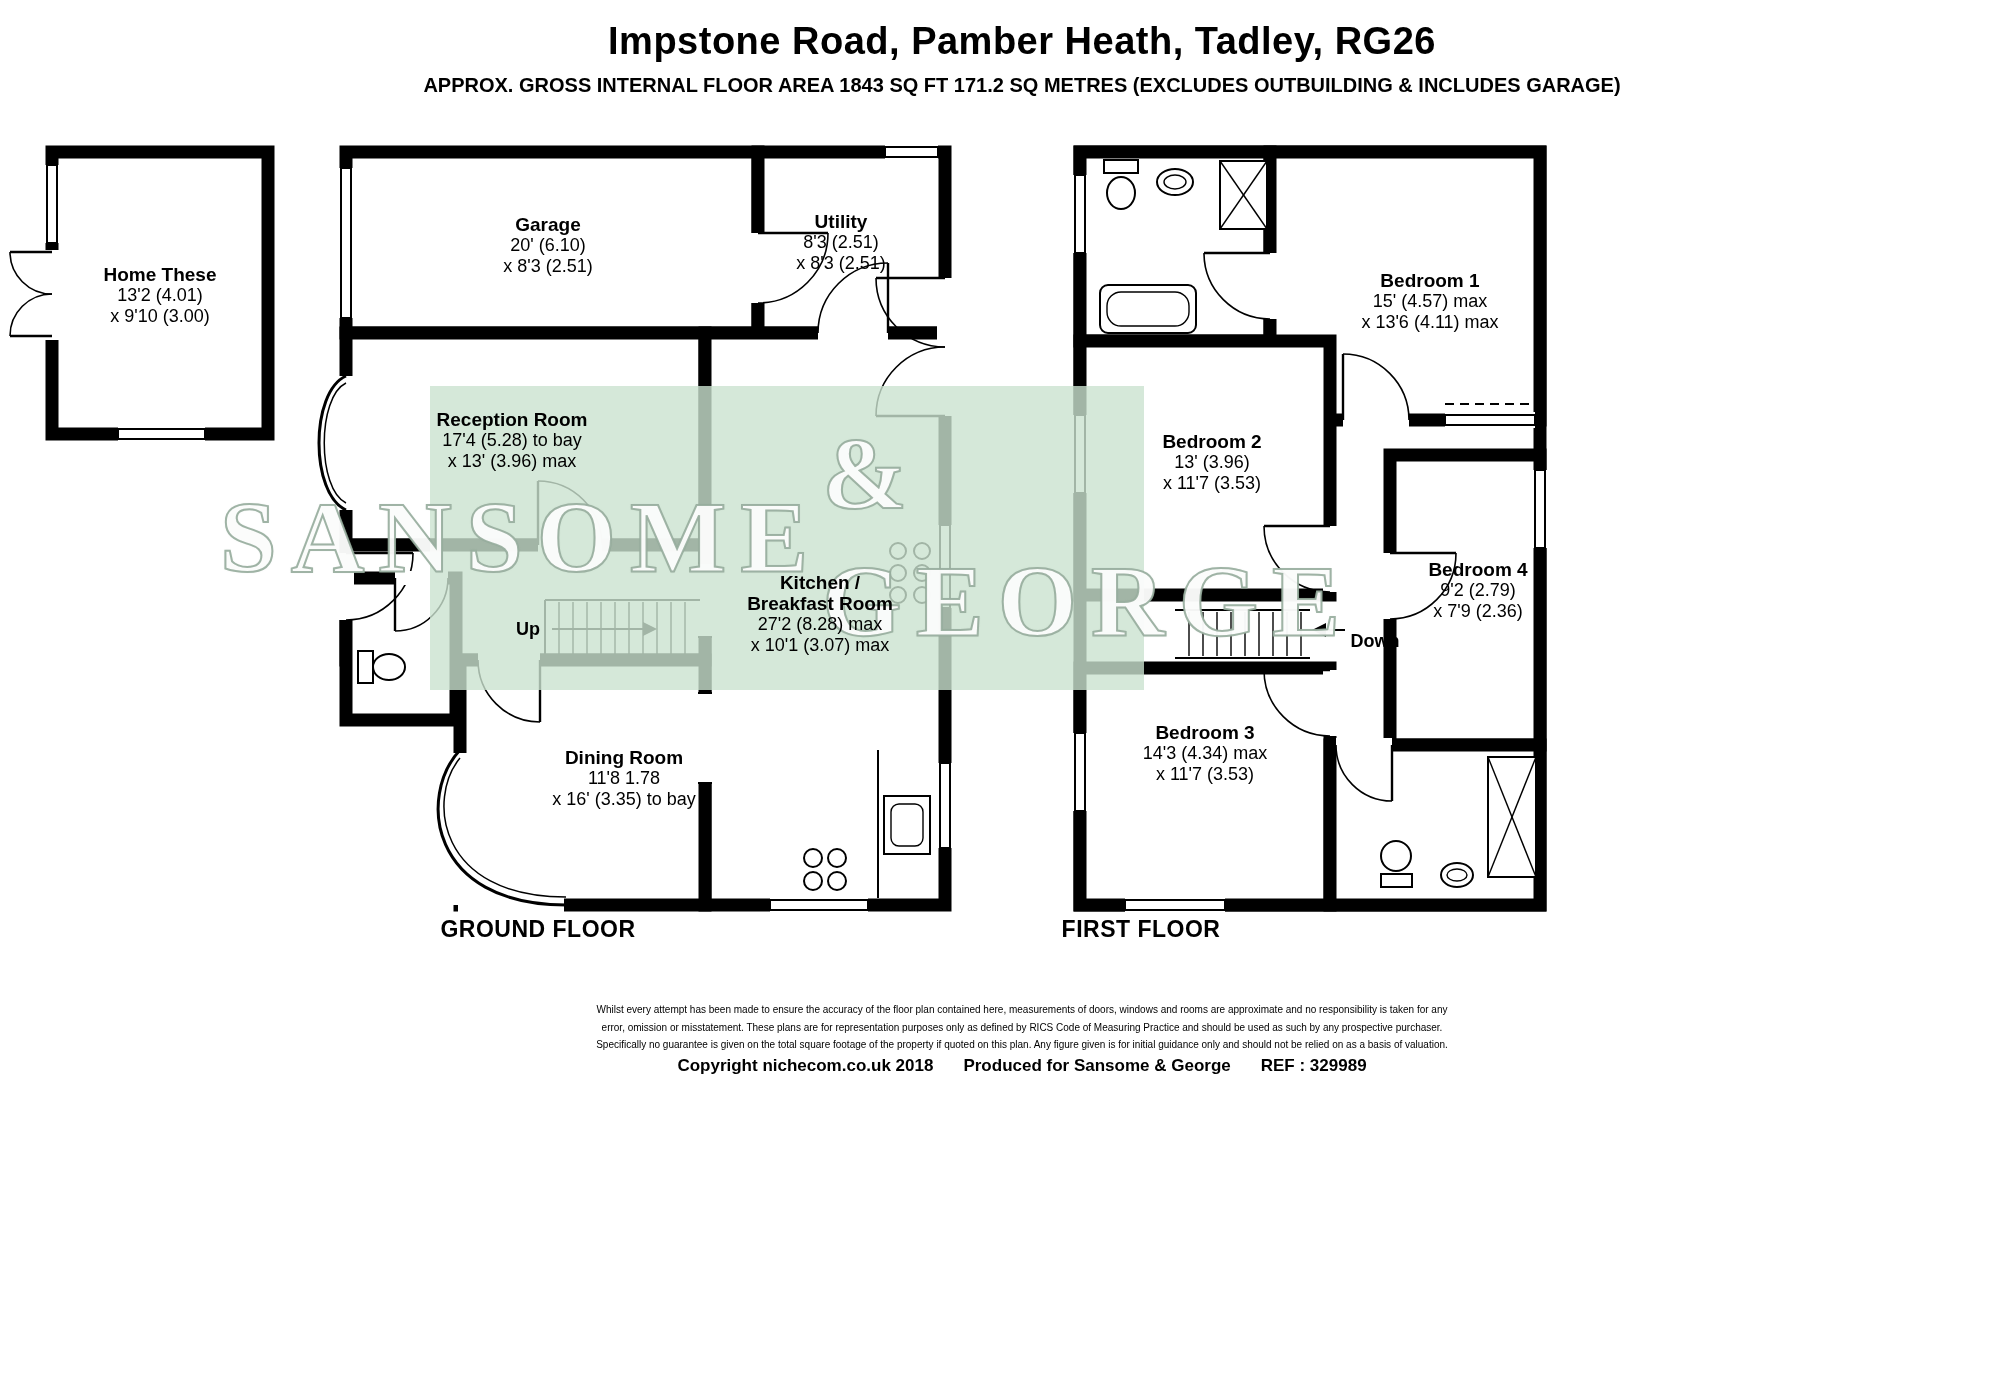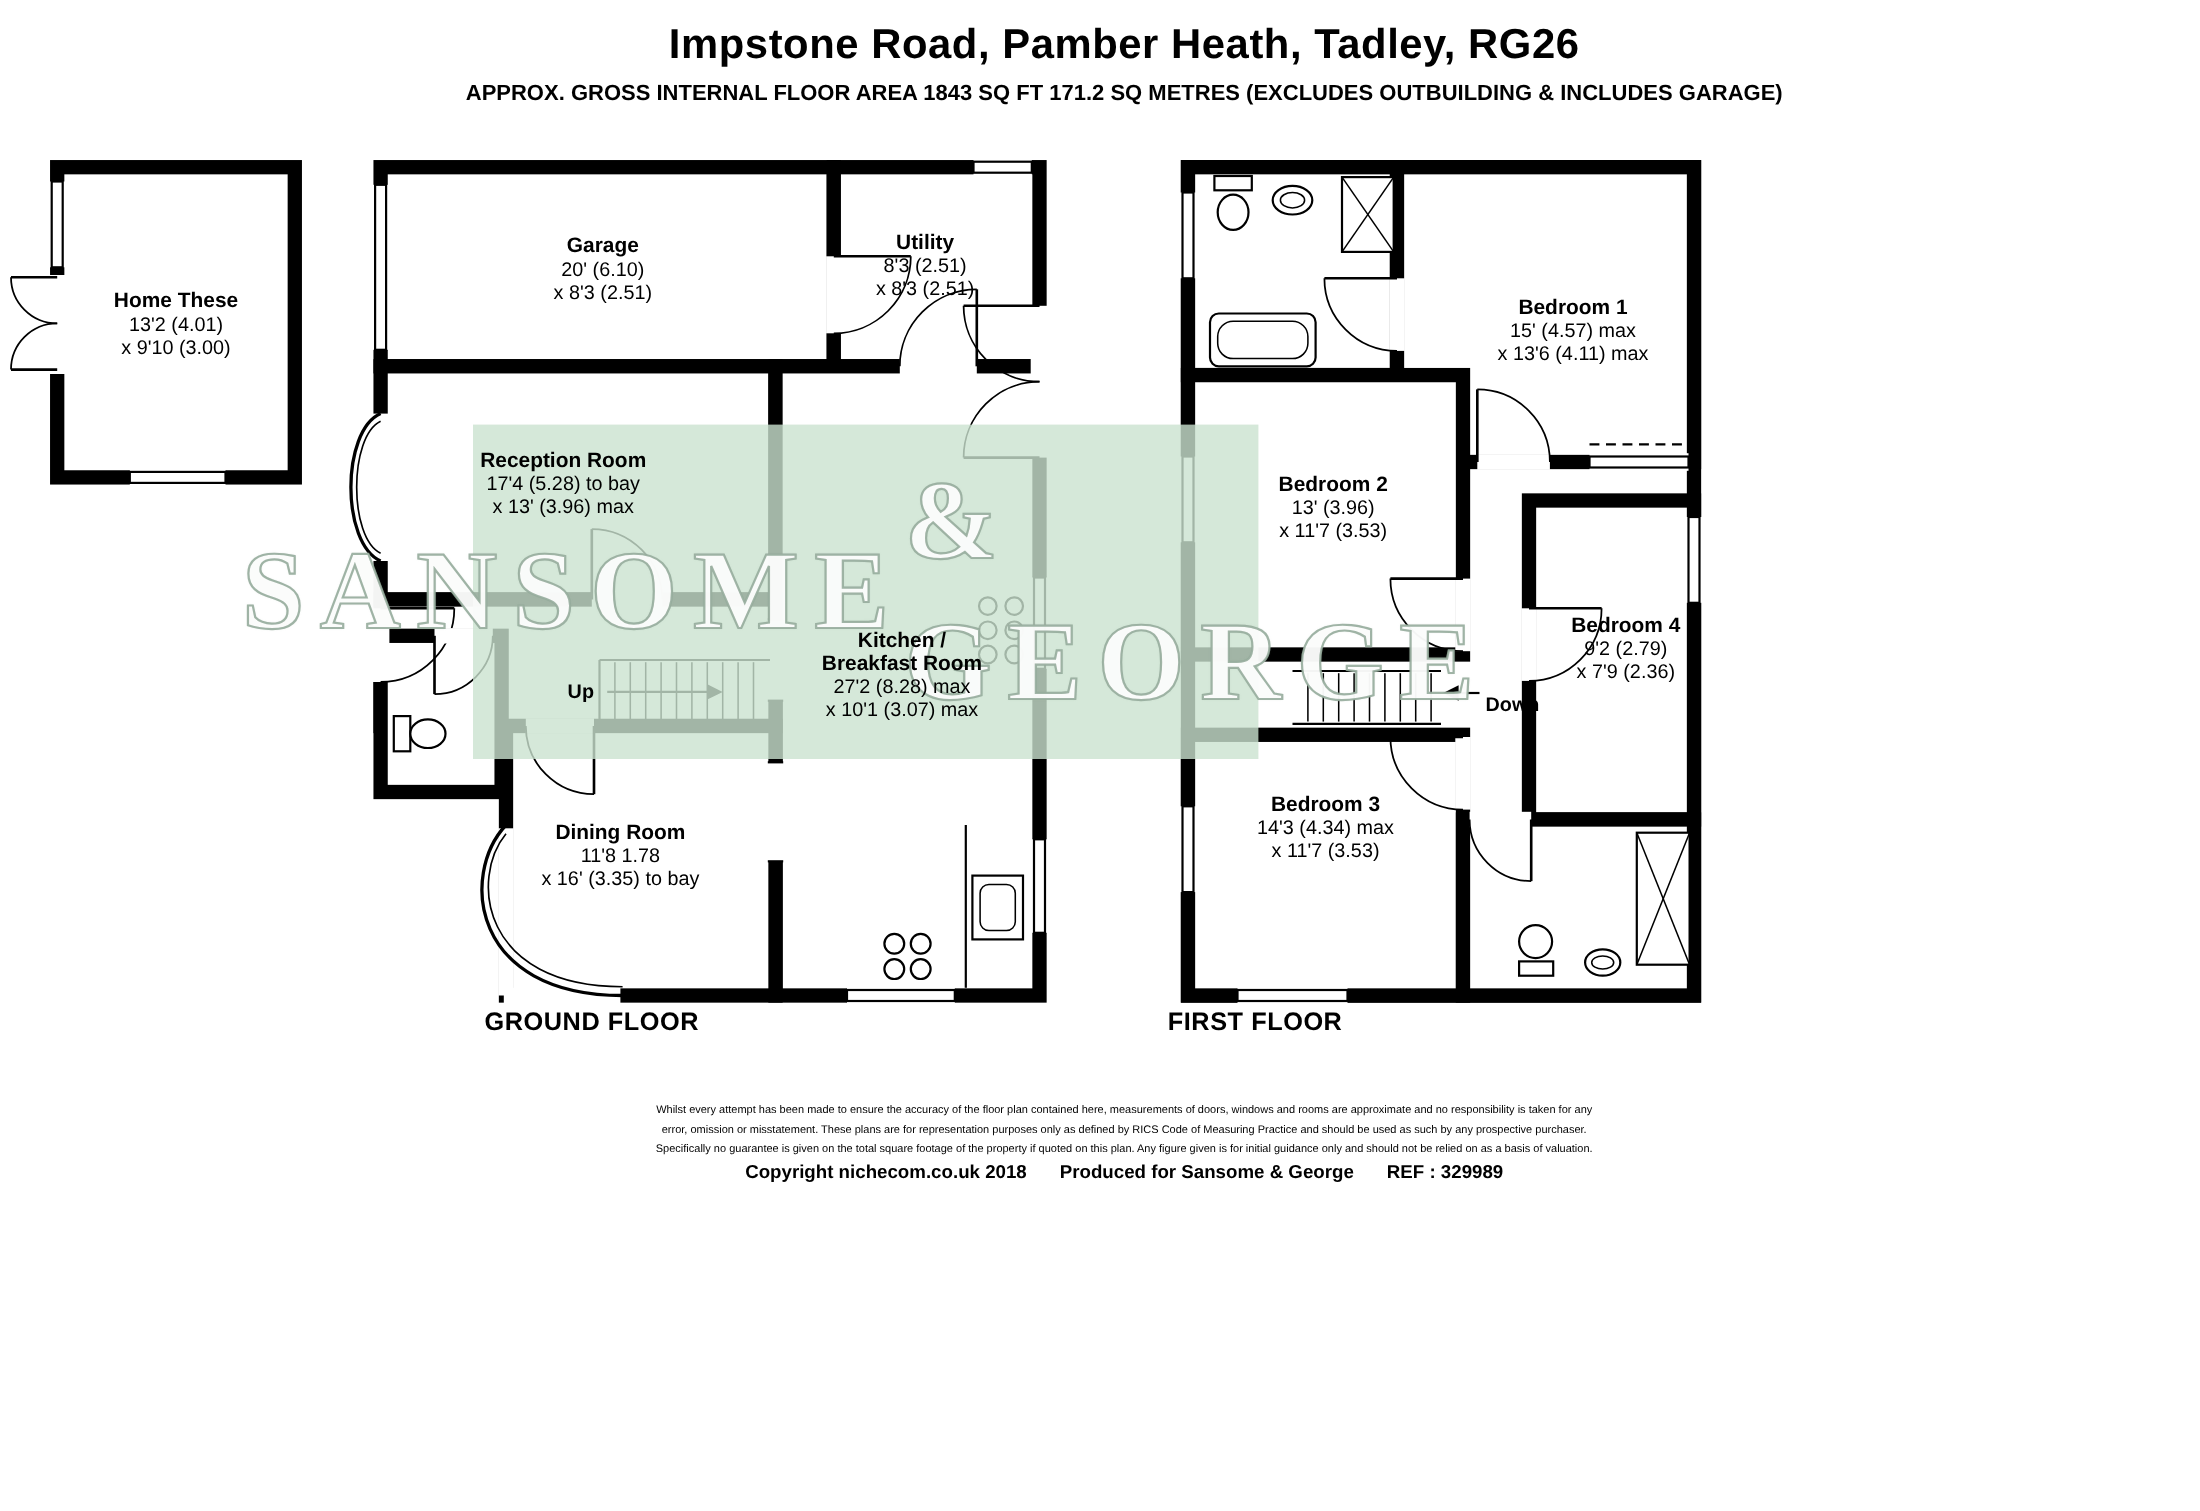--- a/index.html
+++ b/index.html
@@ -313,21 +313,21 @@
     <div class="rname">Reception Room</div>
     <div class="rdim">17'4 (5.28) to bay</div>
     <div class="rdim">x 13' (3.96) max</div>
   </div>
   <div class="room-label" style="left:820px;top:614px">
     <div class="rname">Kitchen /</div>
     <div class="rname">Breakfast Room</div>
     <div class="rdim">27'2 (8.28) max</div>
     <div class="rdim">x 10'1 (3.07) max</div>
   </div>
-  <div class="room-label" style="left:564px;top:778px">
+  <div class="room-label" style="left:624px;top:778px">
     <div class="rname">Dining Room</div>
     <div class="rdim">11'8 1.78</div>
     <div class="rdim">x 16' (3.35) to bay</div>
   </div>
   <div class="dir-label" style="left:528px;top:629px">Up</div>
   <div class="floor-label" style="left:538px;top:929px">GROUND FLOOR</div>
 
   <div class="room-label" style="left:1430px;top:301px">
     <div class="rname">Bedroom 1</div>
     <div class="rdim">15' (4.57) max</div>

